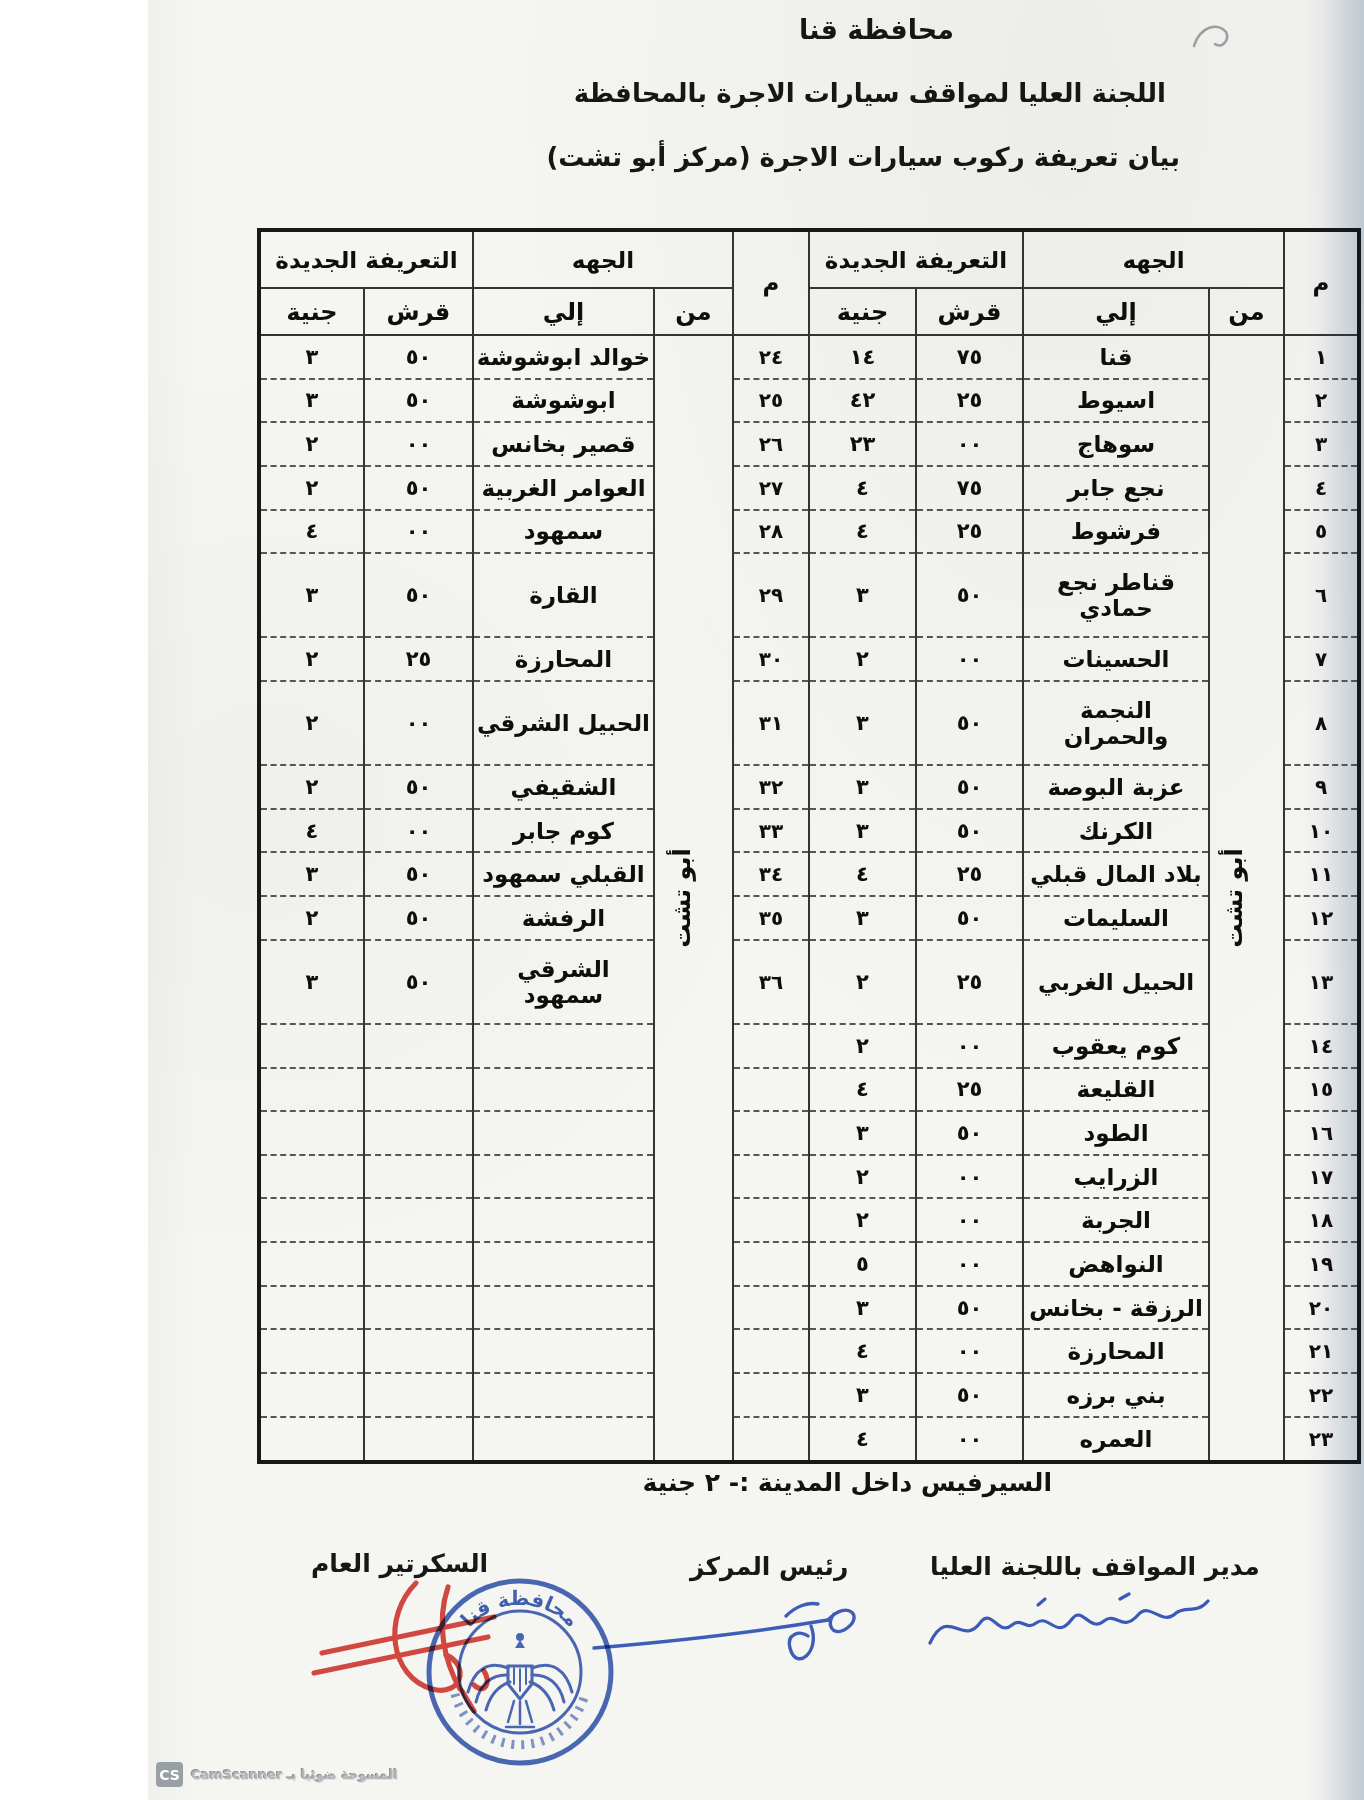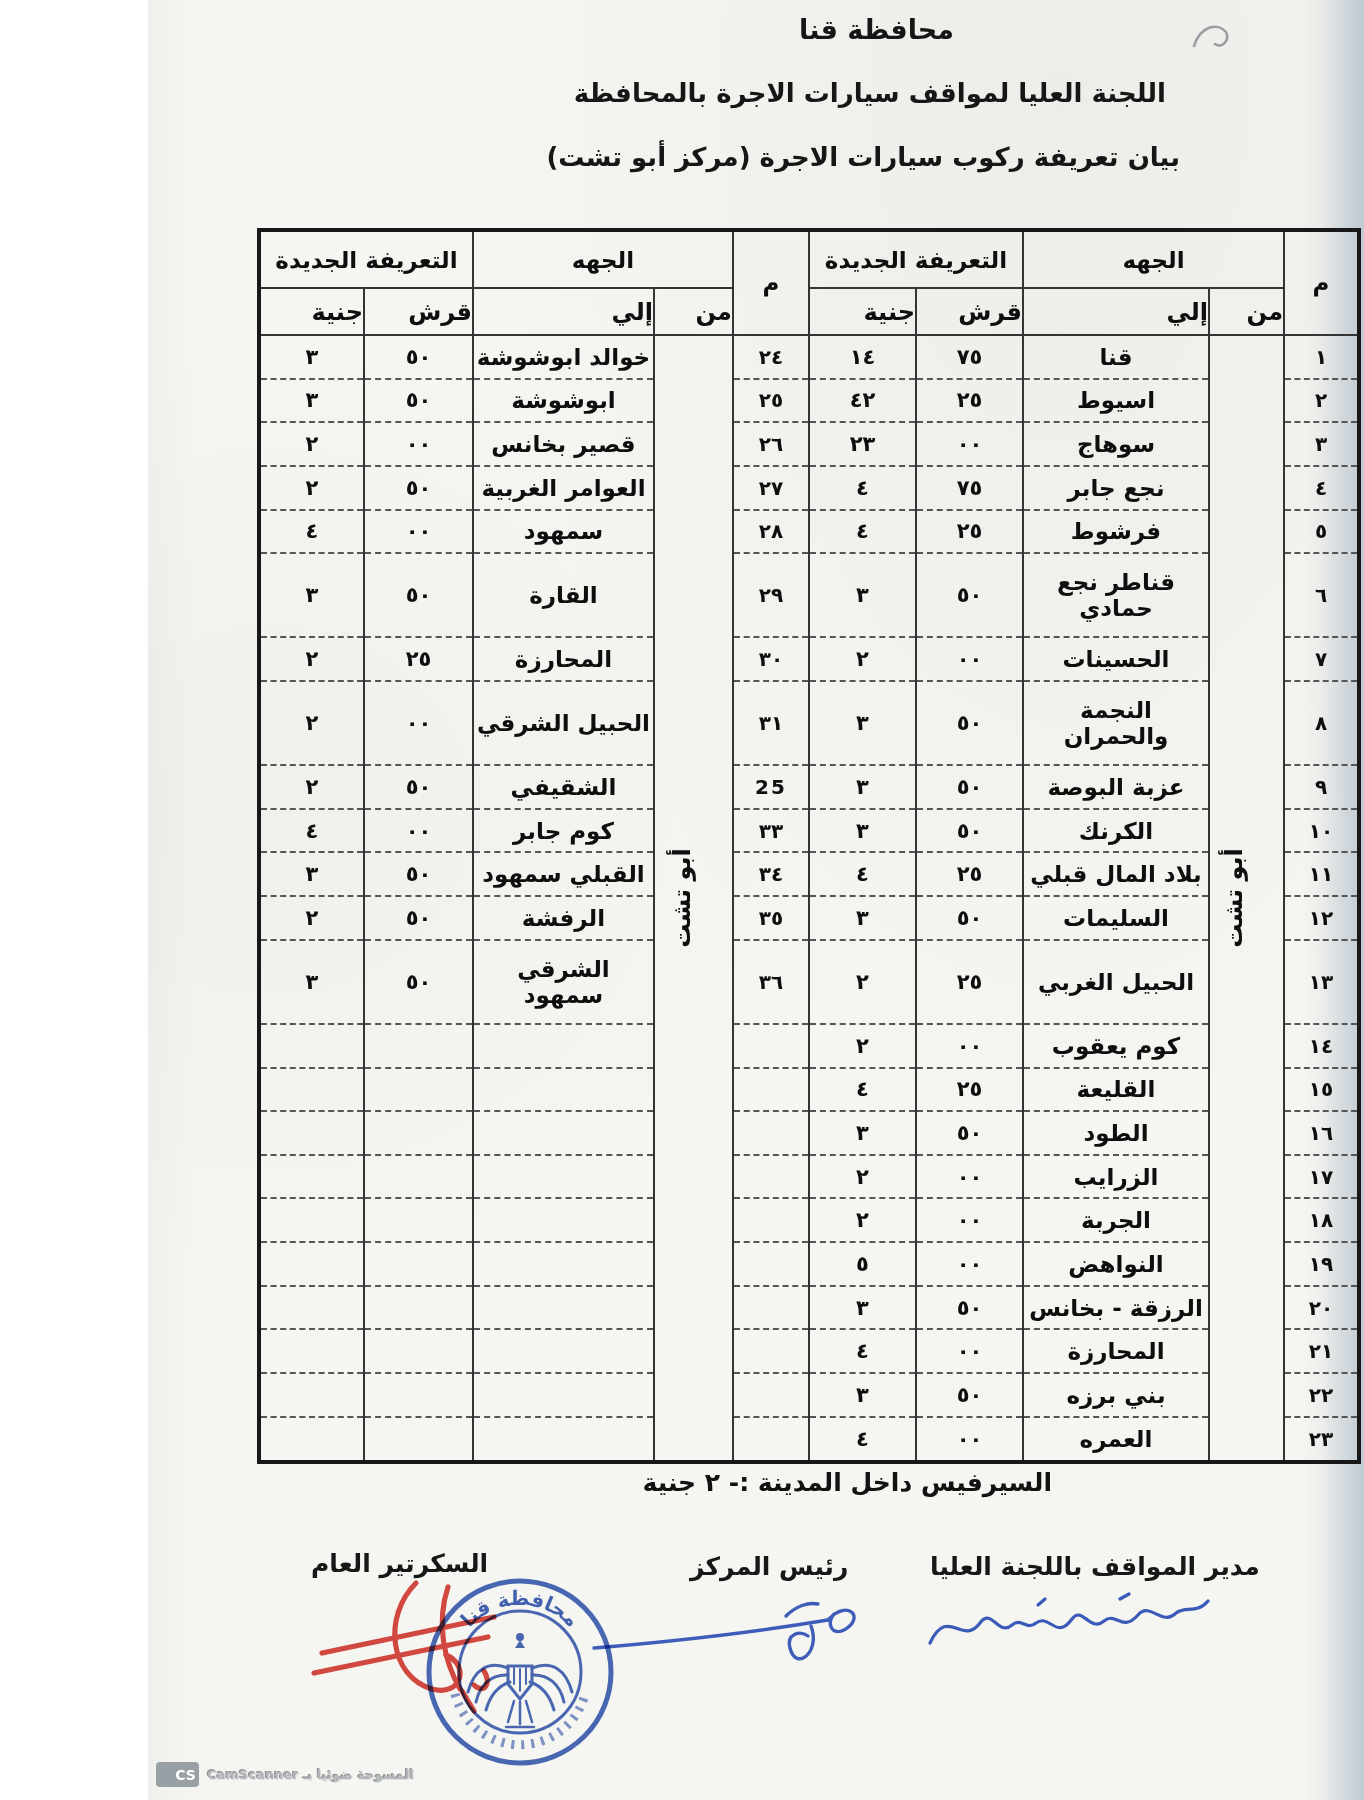--- a/index.html
+++ b/index.html
@@ -21,40 +21,40 @@
   .t3{top:142px;right:184px;font-size:26px;}
 
   .tbl-wrap{position:absolute;top:228px;left:113px;width:1100px;height:1236px;}
   table{border-collapse:collapse;table-layout:fixed;width:100%;height:100%;direction:rtl;
         border:4px solid #181818;}
   th,td{border:2px solid #343434;text-align:center;vertical-align:middle;
         font-weight:bold;color:#0e0e0e;padding:0;overflow:hidden;}
   tbody td{border-top:2.2px dashed #555;border-bottom:2.2px dashed #555;}
   thead th{font-size:23px;}
   thead tr:first-child th{height:55px;}
-  thead tr:last-child th{height:45px;font-size:24px;text-align:right;}
+  thead tr:last-child th{height:45px;font-size:24px;}
   td.c-num{font-size:20px;letter-spacing:2px;}
   td.c-to{font-size:23px;}
   td.c-fare{font-size:21px;letter-spacing:4px;}
   td.c-from{vertical-align:middle;}
   .vtext{display:inline-block;transform:rotate(-90deg);font-size:24px;font-weight:bold;
          white-space:nowrap;letter-spacing:1px;}
 
   .note{position:absolute;top:1468px;right:312px;font-size:25px;font-weight:bold;white-space:nowrap;}
 
   .sig-label{position:absolute;font-size:25px;font-weight:bold;white-space:nowrap;color:#171717;}
   .lab-director{top:1552px;left:782px;}
   .lab-center{top:1552px;left:542px;}
   .lab-secretary{top:1549px;left:163px;}
 
   .abs{position:absolute;}
   .wm{position:absolute;left:8px;top:1762px;display:flex;align-items:center;gap:8px;direction:ltr;}
   .wm-badge{width:27px;height:25px;background:#99a0a5;color:#fff;border-radius:4px;
             display:flex;align-items:center;justify-content:center;
-            font-size:14px;font-weight:bold;letter-spacing:0;padding-left:16px;}
+            font-size:14px;font-weight:bold;letter-spacing:0;}
   .wm-text{font-size:13px;font-weight:bold;color:#b2b5b7;direction:rtl;
            text-shadow:1px 1px 0 #dddfe0, -1px -1px 0 #909396;white-space:nowrap;}
 </style>
 </head>
 <body>
 
 <div class="sheet">
   <div class="edge-band"></div>
 
   <div class="title t1">محافظة قنا</div>
@@ -180,21 +180,21 @@
             <td class="c-num">٣١</td>
             <td class="c-to">الحبيل الشرقي</td>
             <td class="c-fare">٠٠</td>
             <td class="c-fare">٢</td>
           </tr>
           <tr>
             <td class="c-num">٩</td>
             <td class="c-to">عزبة البوصة</td>
             <td class="c-fare">٥٠</td>
             <td class="c-fare">٣</td>
-            <td class="c-num">25</td>
+            <td class="c-num">٣٢</td>
             <td class="c-to">الشقيفي</td>
             <td class="c-fare">٥٠</td>
             <td class="c-fare">٢</td>
           </tr>
           <tr>
             <td class="c-num">١٠</td>
             <td class="c-to">الكرنك</td>
             <td class="c-fare">٥٠</td>
             <td class="c-fare">٣</td>
             <td class="c-num">٣٣</td>

